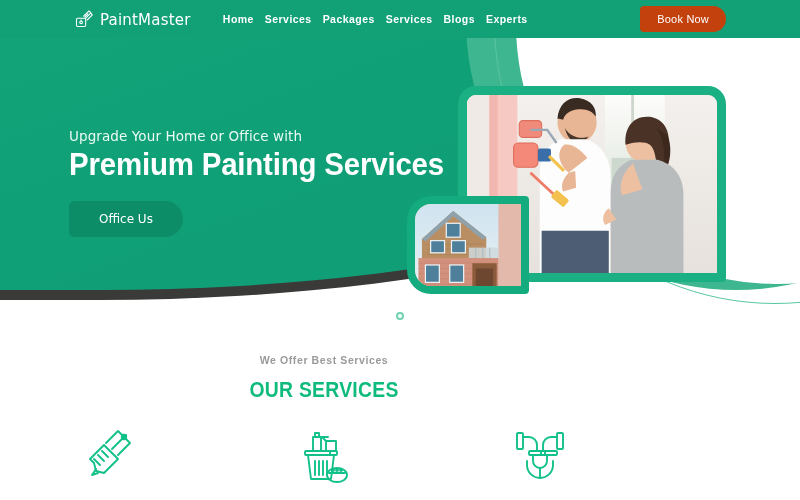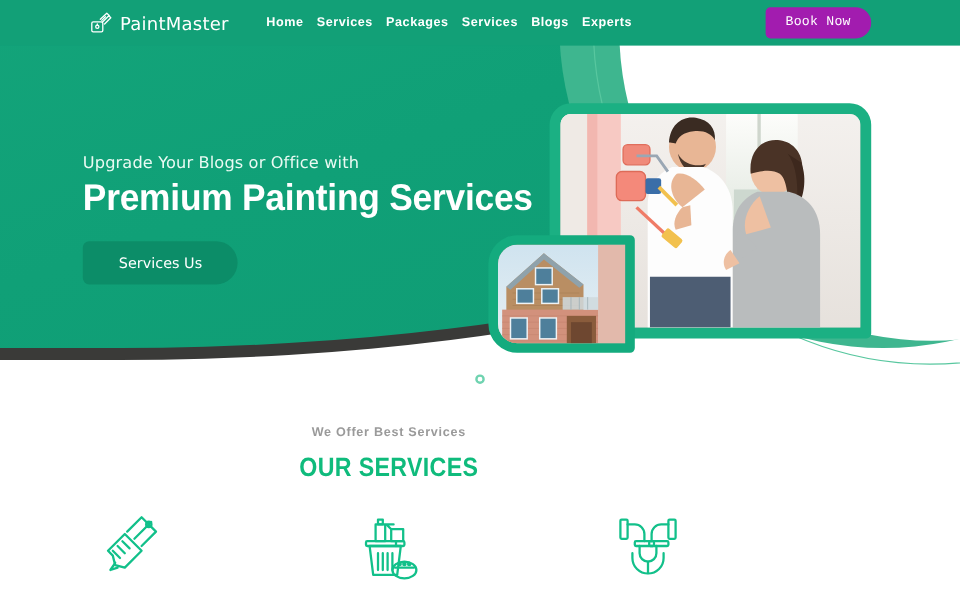--- a/index.html
+++ b/index.html
@@ -75,24 +75,24 @@
     margin-left:auto; margin-right:auto;
     transform:translateX(-16px);
   }
   .nav-item{
     color:#ffffff; font-size:10.5px; font-weight:bold;
     letter-spacing:.45px; text-decoration:none; white-space:nowrap;
     font-family:"Liberation Sans", sans-serif;
   }
   .book-btn{
     margin-left:auto;
-    background:#a21caf; color:#ffffff;
+    background:#c2410c; color:#ffffff;
     font-size:11px; letter-spacing:.2px;
     padding:7px 17px; border:none; border-radius:5px 16px 16px 5px;
-    cursor:pointer; font-family:Liberation Mono, monospace;
+    cursor:pointer; font-family:Liberation Sans, sans-serif;
     margin-right:60px;
   }
 
   
   #hero-copy{ position:absolute; left:69px; top:128px; z-index:30; width:400px; }
   .hero-eyebrow{
     color:#eafaf3; font-size:13.5px; font-weight:400; letter-spacing:.1px;
     font-family:"DejaVu Sans", sans-serif; margin-bottom:5px;
   }
   .hero-title{
@@ -189,23 +189,23 @@
     <a class="nav-item" href="#">Packages</a>
     <a class="nav-item" href="#">Services</a>
     <a class="nav-item" href="#">Blogs</a>
     <a class="nav-item" href="#">Experts</a>
   </nav>
 
   <button class="book-btn">Book Now</button>
 </header>
 
 <div id="hero-copy">
-  <div class="hero-eyebrow">Upgrade Your Blogs or Office with</div>
+  <div class="hero-eyebrow">Upgrade Your Home or Office with</div>
   <h1 class="hero-title">Premium Painting Services</h1>
-  <button class="contact-btn">Services Us</button>
+  <button class="contact-btn">Office Us</button>
 </div>
 
 <div class="photo-main">
   <svg viewBox="0 0 268 200" preserveAspectRatio="xMidYMid slice">
     <defs>
       <linearGradient id="wallg" x1="0" y1="0" x2="0" y2="1">
         <stop offset="0" stop-color="#f4f1ee"></stop>
           <stop offset="1" stop-color="#e6e1dc"></stop>
       </linearGradient>
       <linearGradient id="wing" x1="0" y1="0" x2="0" y2="1">

